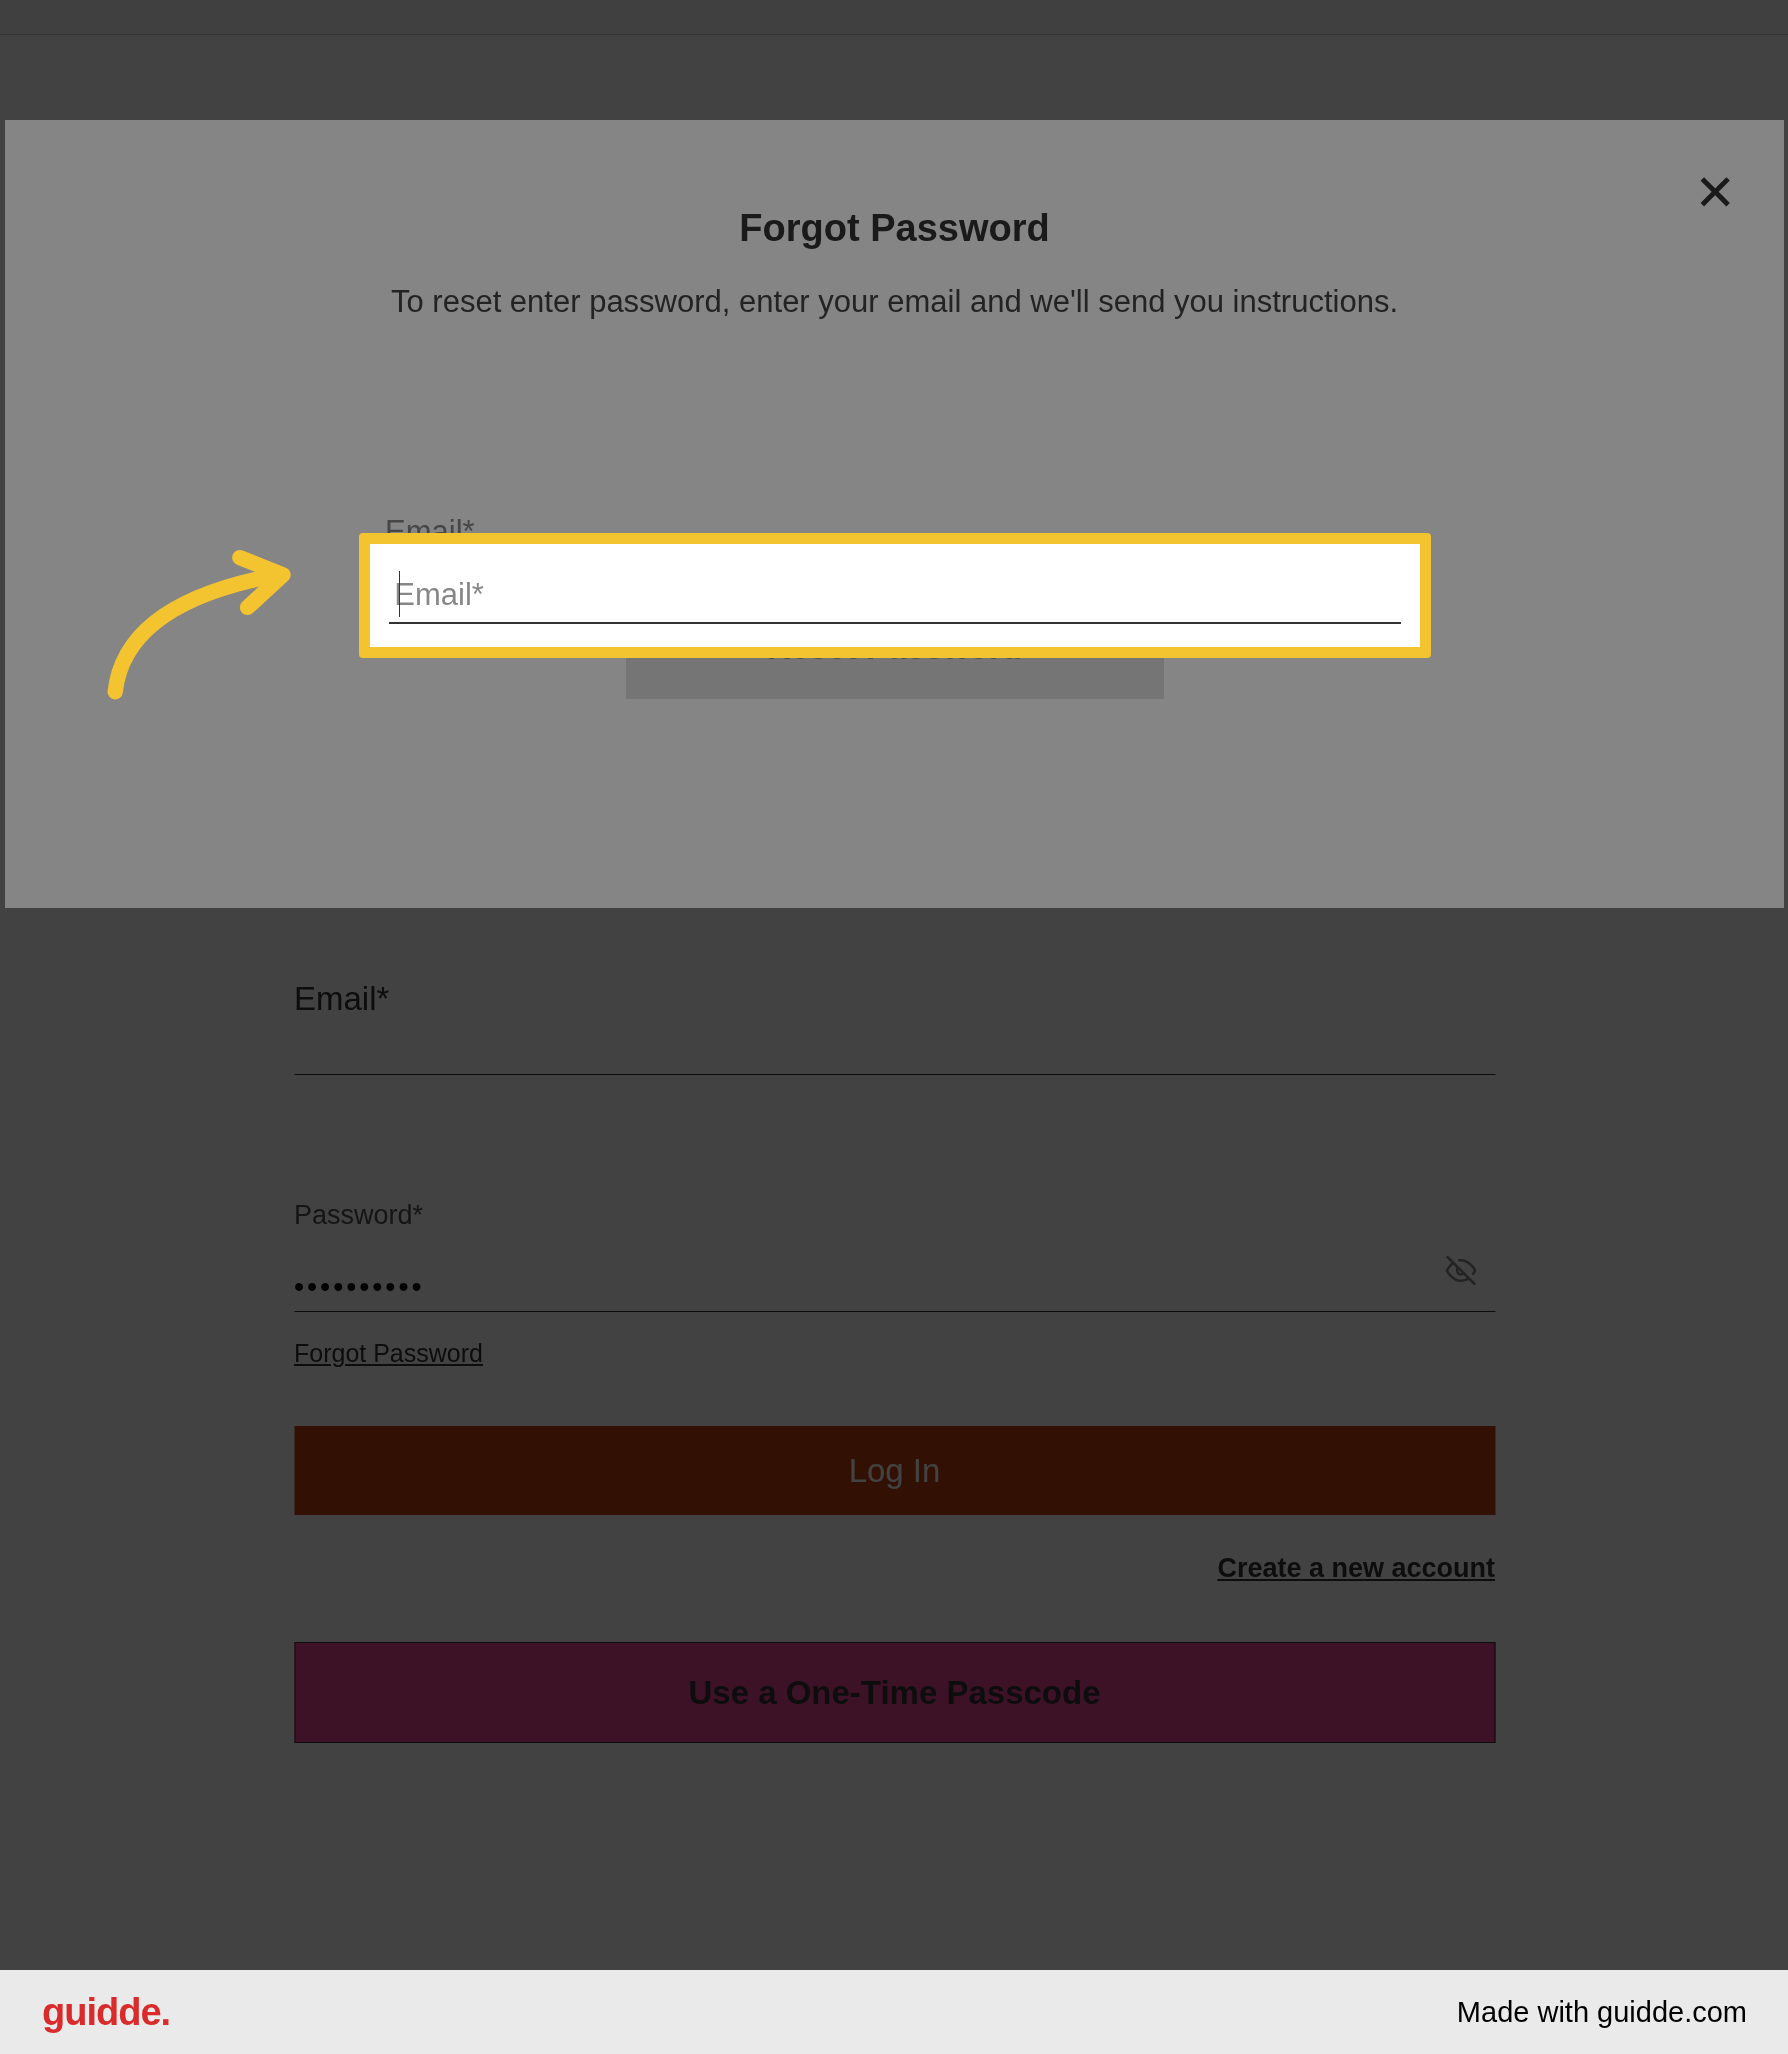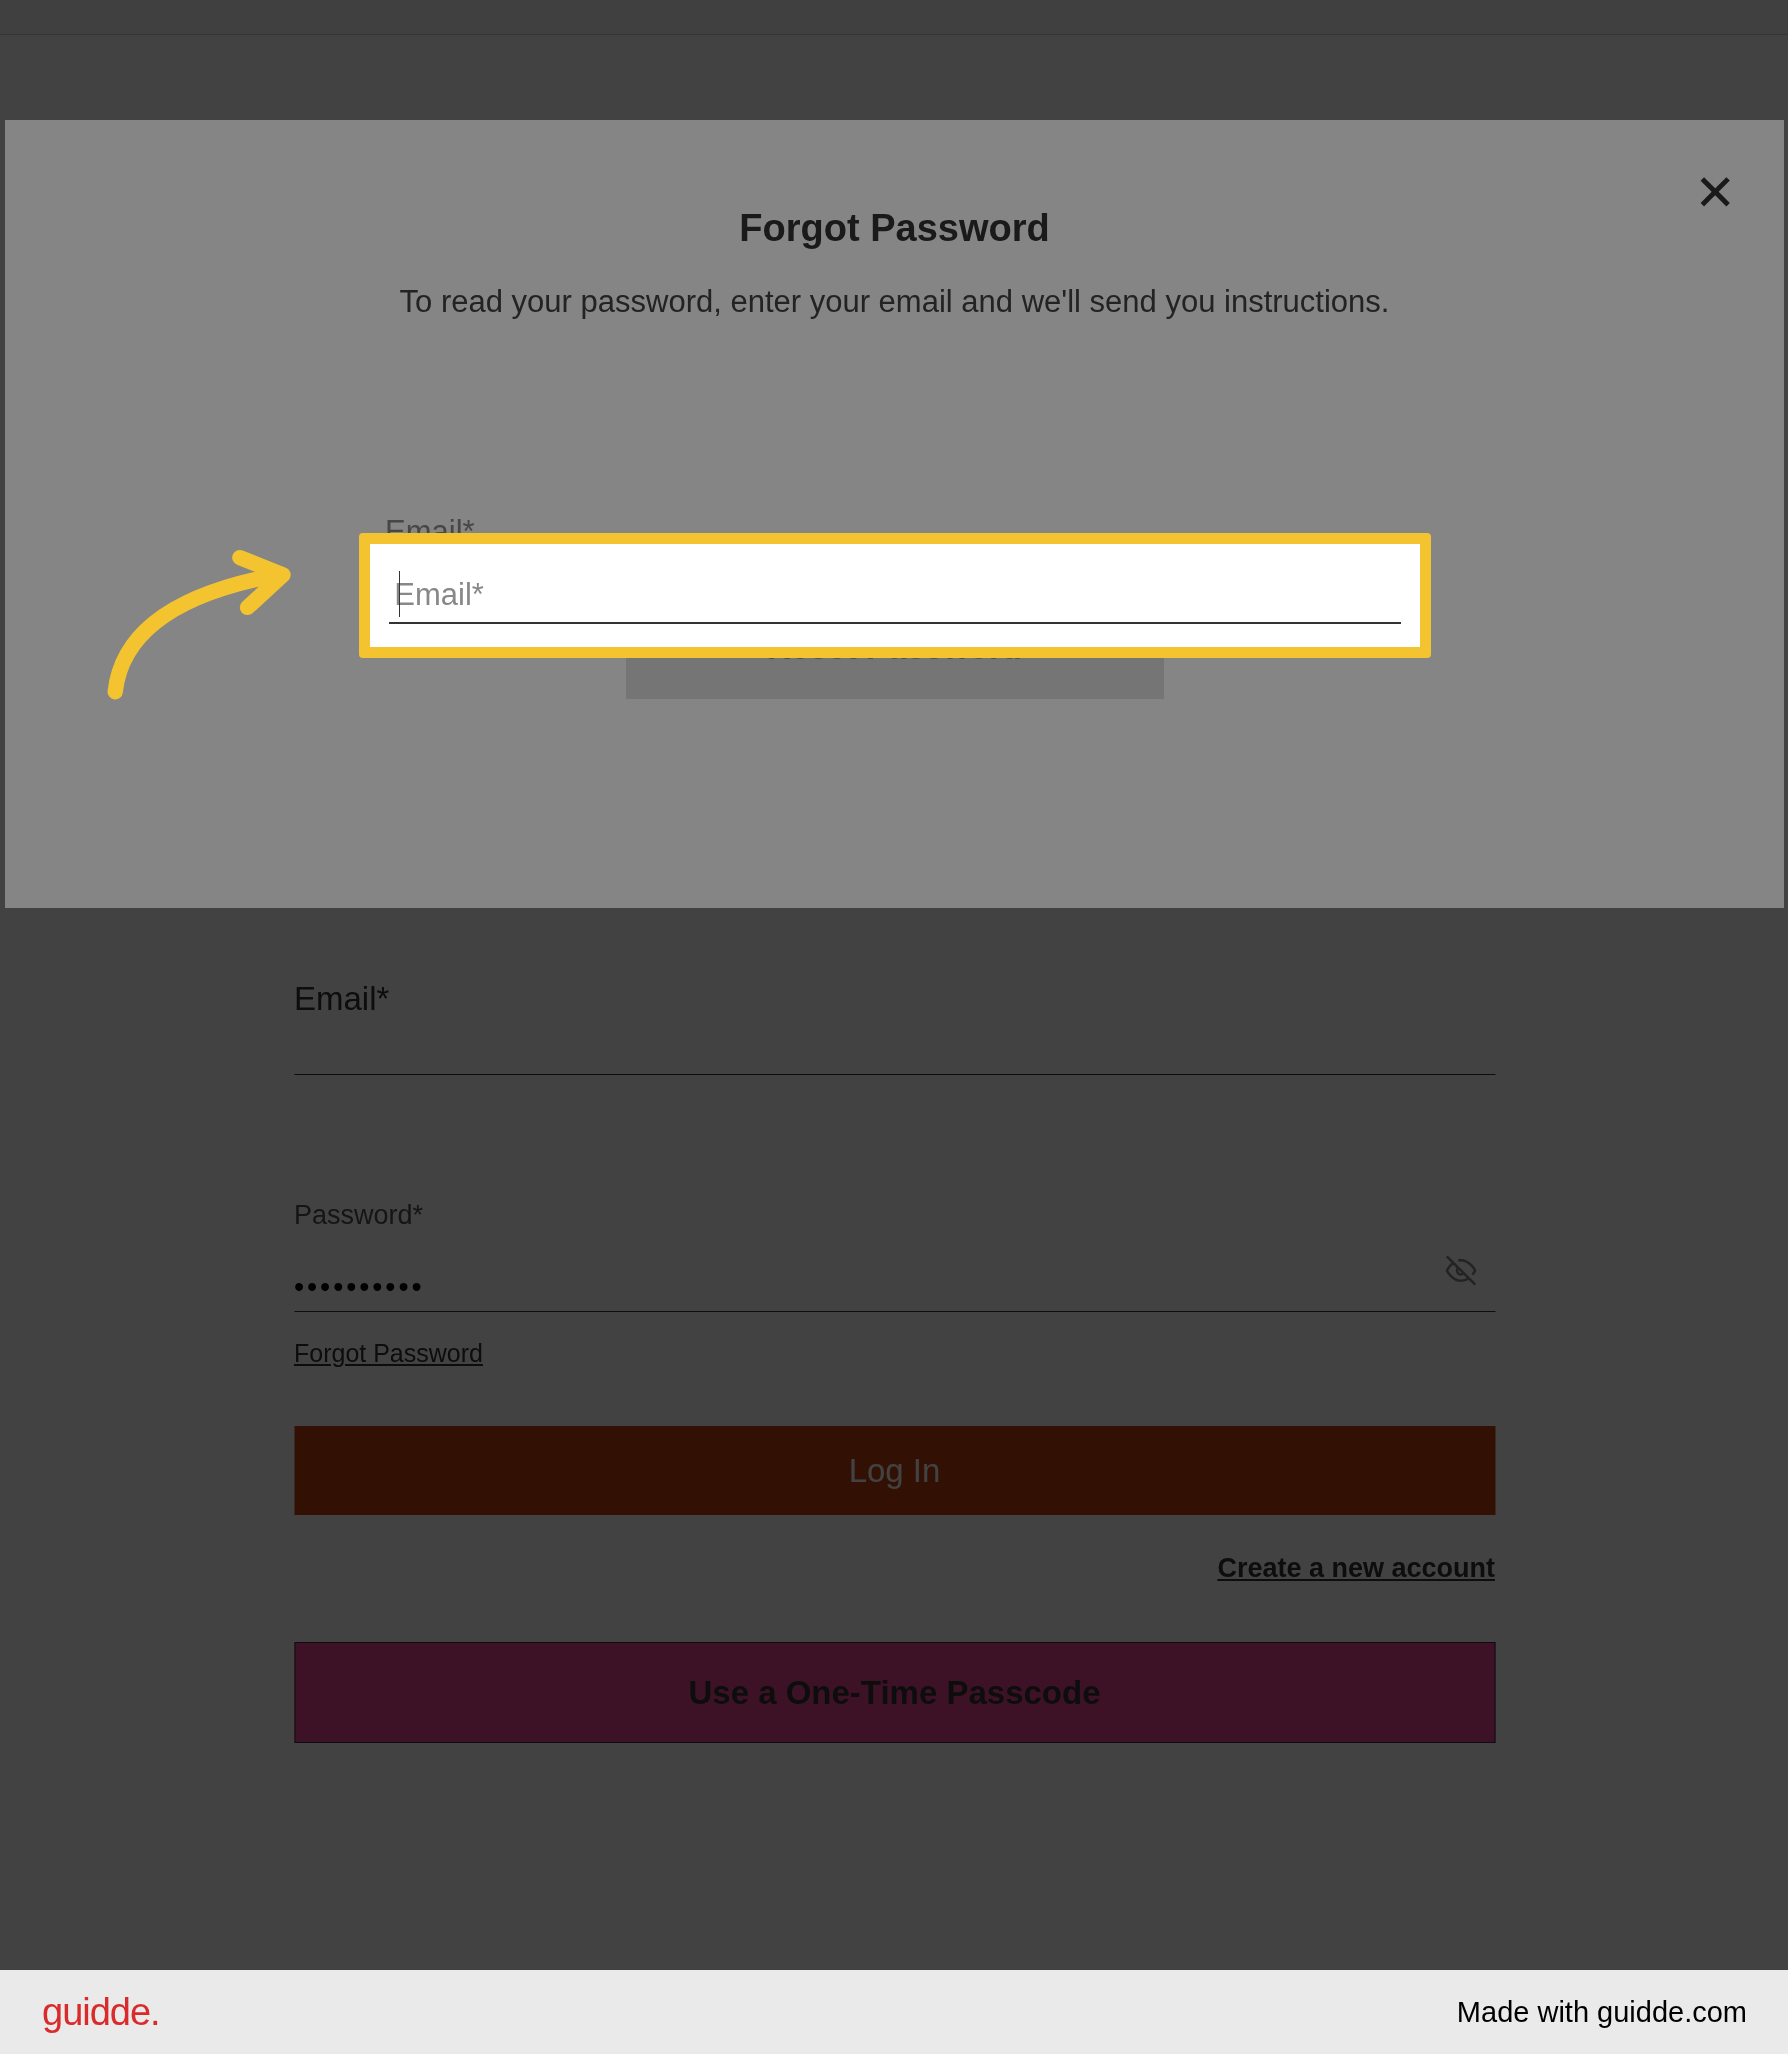--- a/index.html
+++ b/index.html
@@ -282,21 +282,21 @@
       height: 85px;
       background: #eaeaea;
       display: flex;
       align-items: center;
       justify-content: space-between;
       padding: 0 42px;
       z-index: 20;
     }
     .footer-logo {
       font-size: 38px;
-      font-weight: 400;
+      font-weight: 700;
       color: #d92b2b;
       letter-spacing: -1px;
     }
     .footer-text {
       font-size: 29px;
       color: #000000;
     }
   </style>
 </head>
 <body>
@@ -324,21 +324,21 @@
     <div class="bg-create-link">Create a new account</div>
     <button class="bg-otp-btn">Use a One-Time Passcode</button>
   </div>
 </div>
 
 <div class="dark-overlay"></div>
 
 <div class="modal">
   <div class="modal-close">✕</div>
   <h2 class="modal-title">Forgot Password</h2>
-  <p class="modal-subtitle">To read your password, enter your email and we'll send you instructions.</p>
+  <p class="modal-subtitle">To reset enter password, enter your email and we'll send you instructions.</p>
   <div class="modal-email-wrap">
     <input class="modal-email-input" type="text" placeholder="Email*" style="">
   </div>
   <button class="modal-reset-btn">Reset Password</button>
 </div>
 
 <div class="modal-dark-overlay"></div>
 
 <div class="highlight-cutout">
   <div class="cursor-line"></div>

